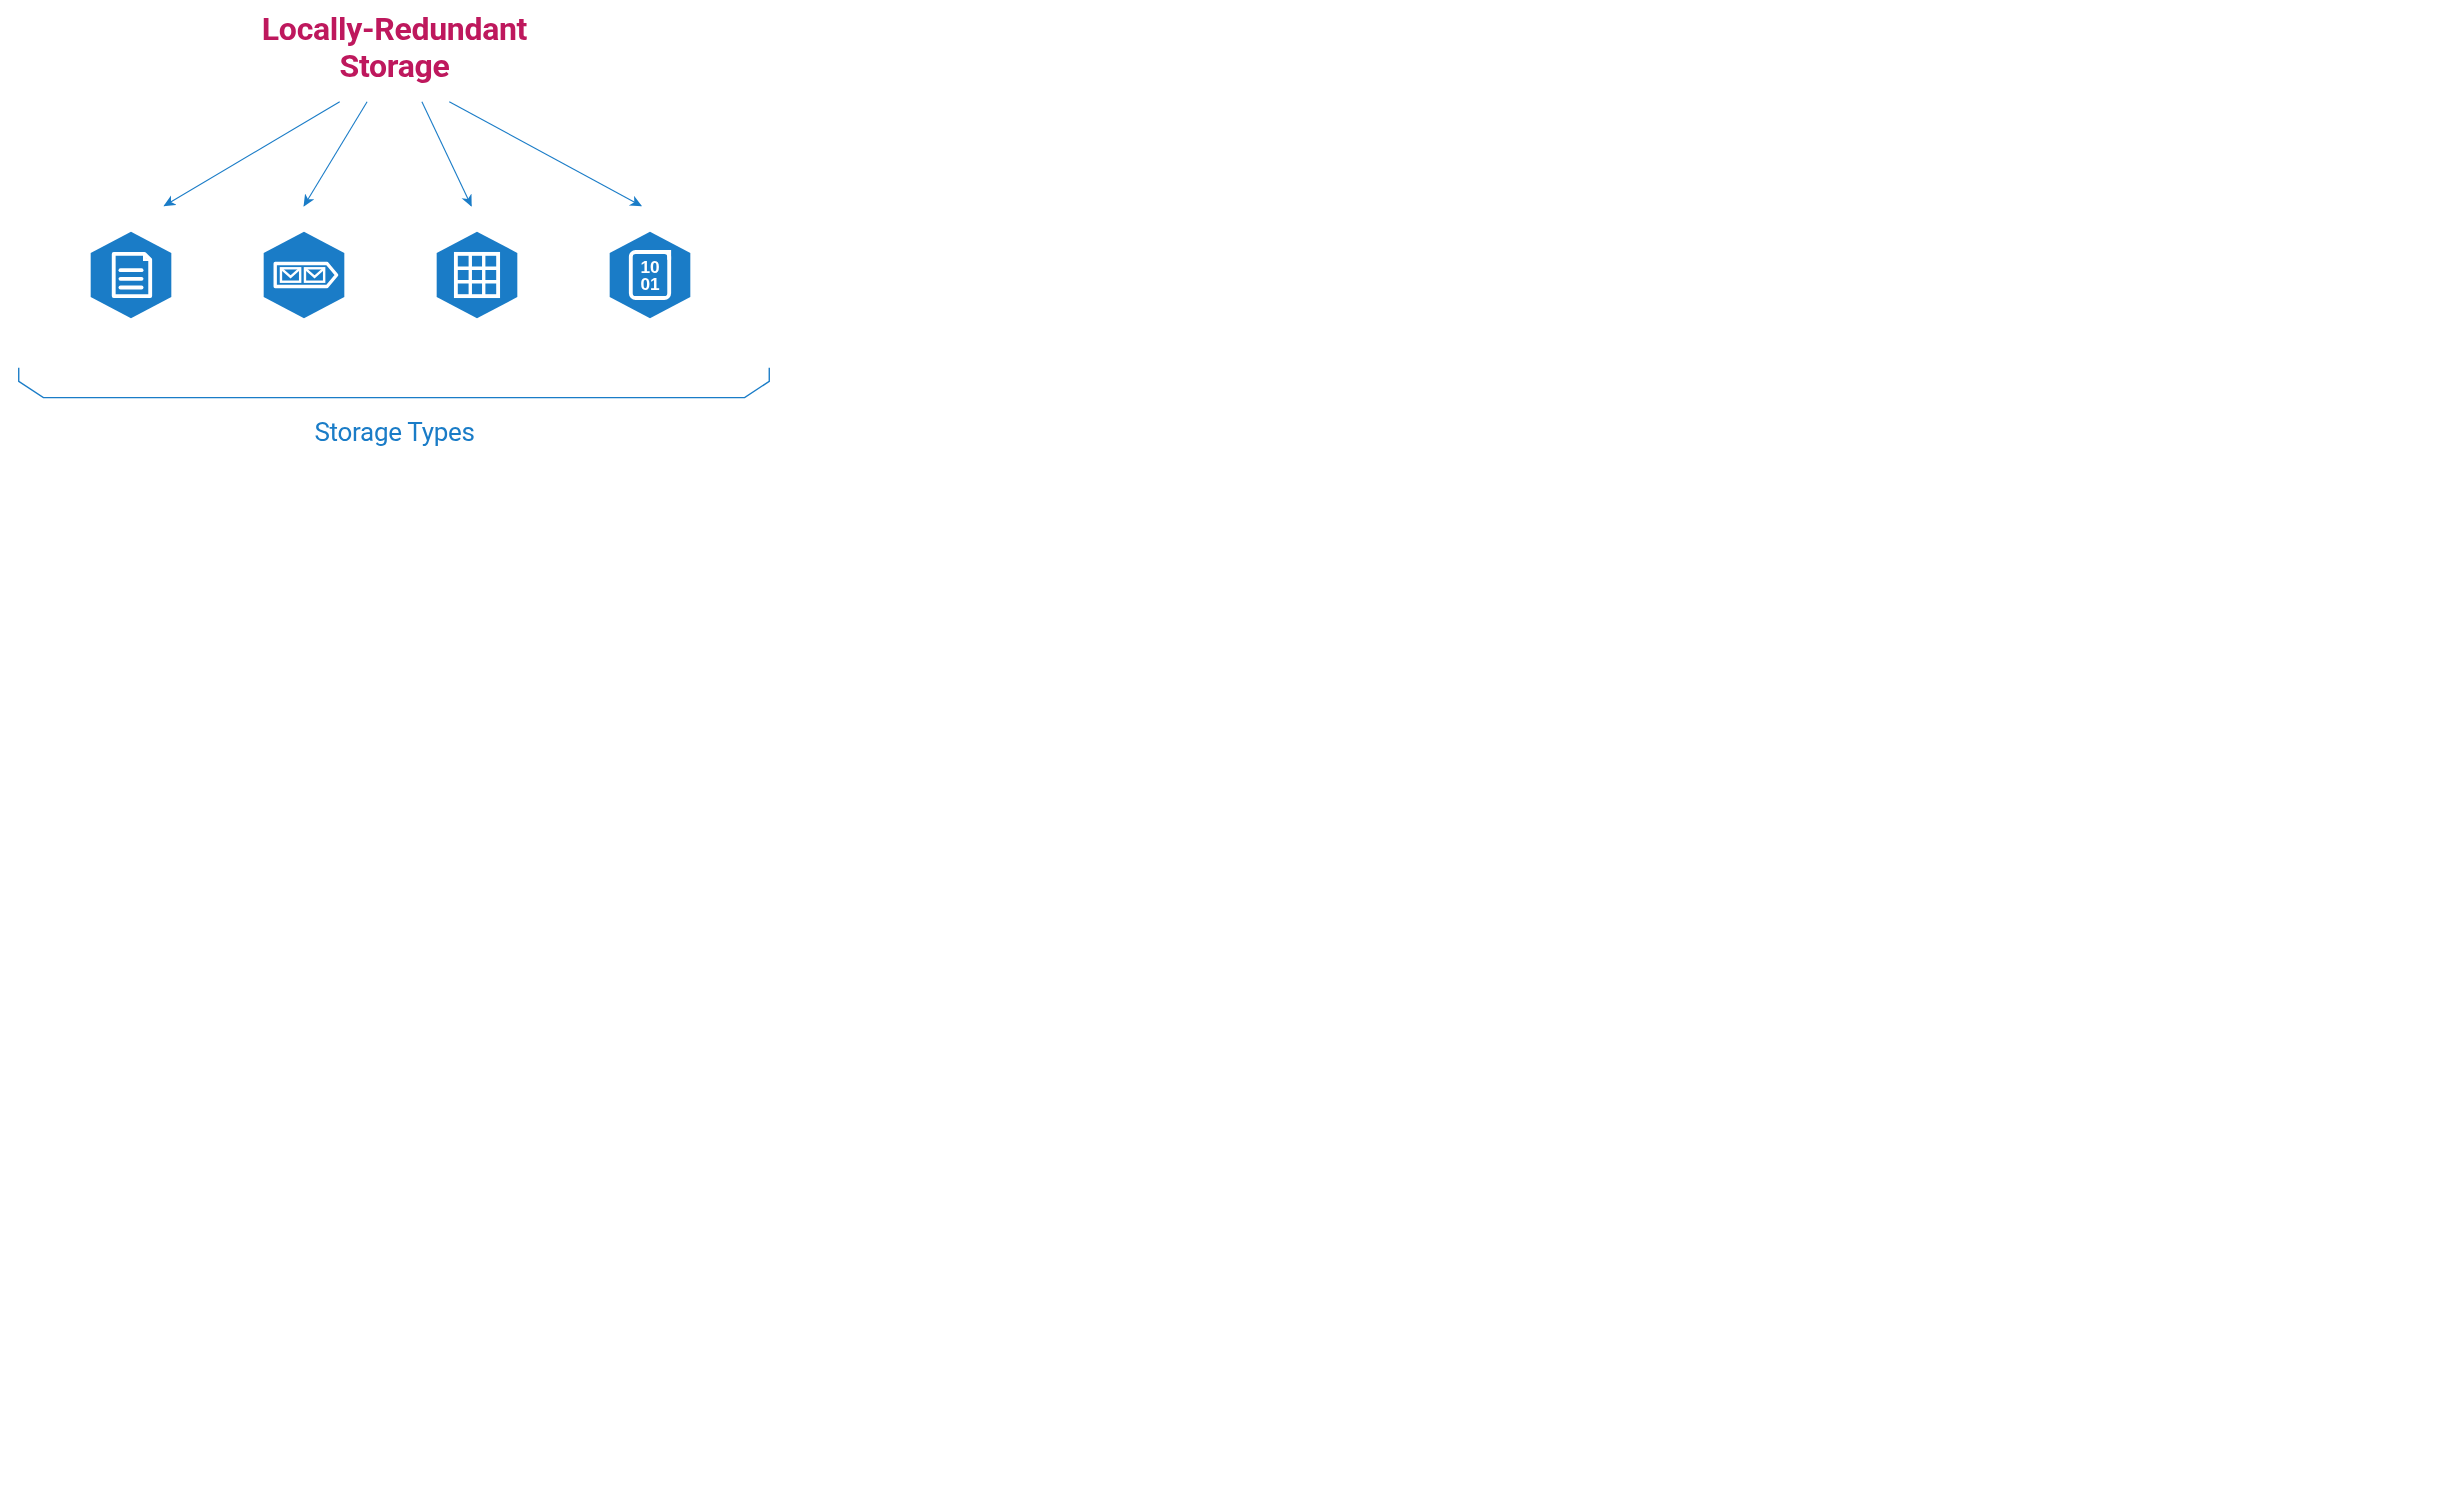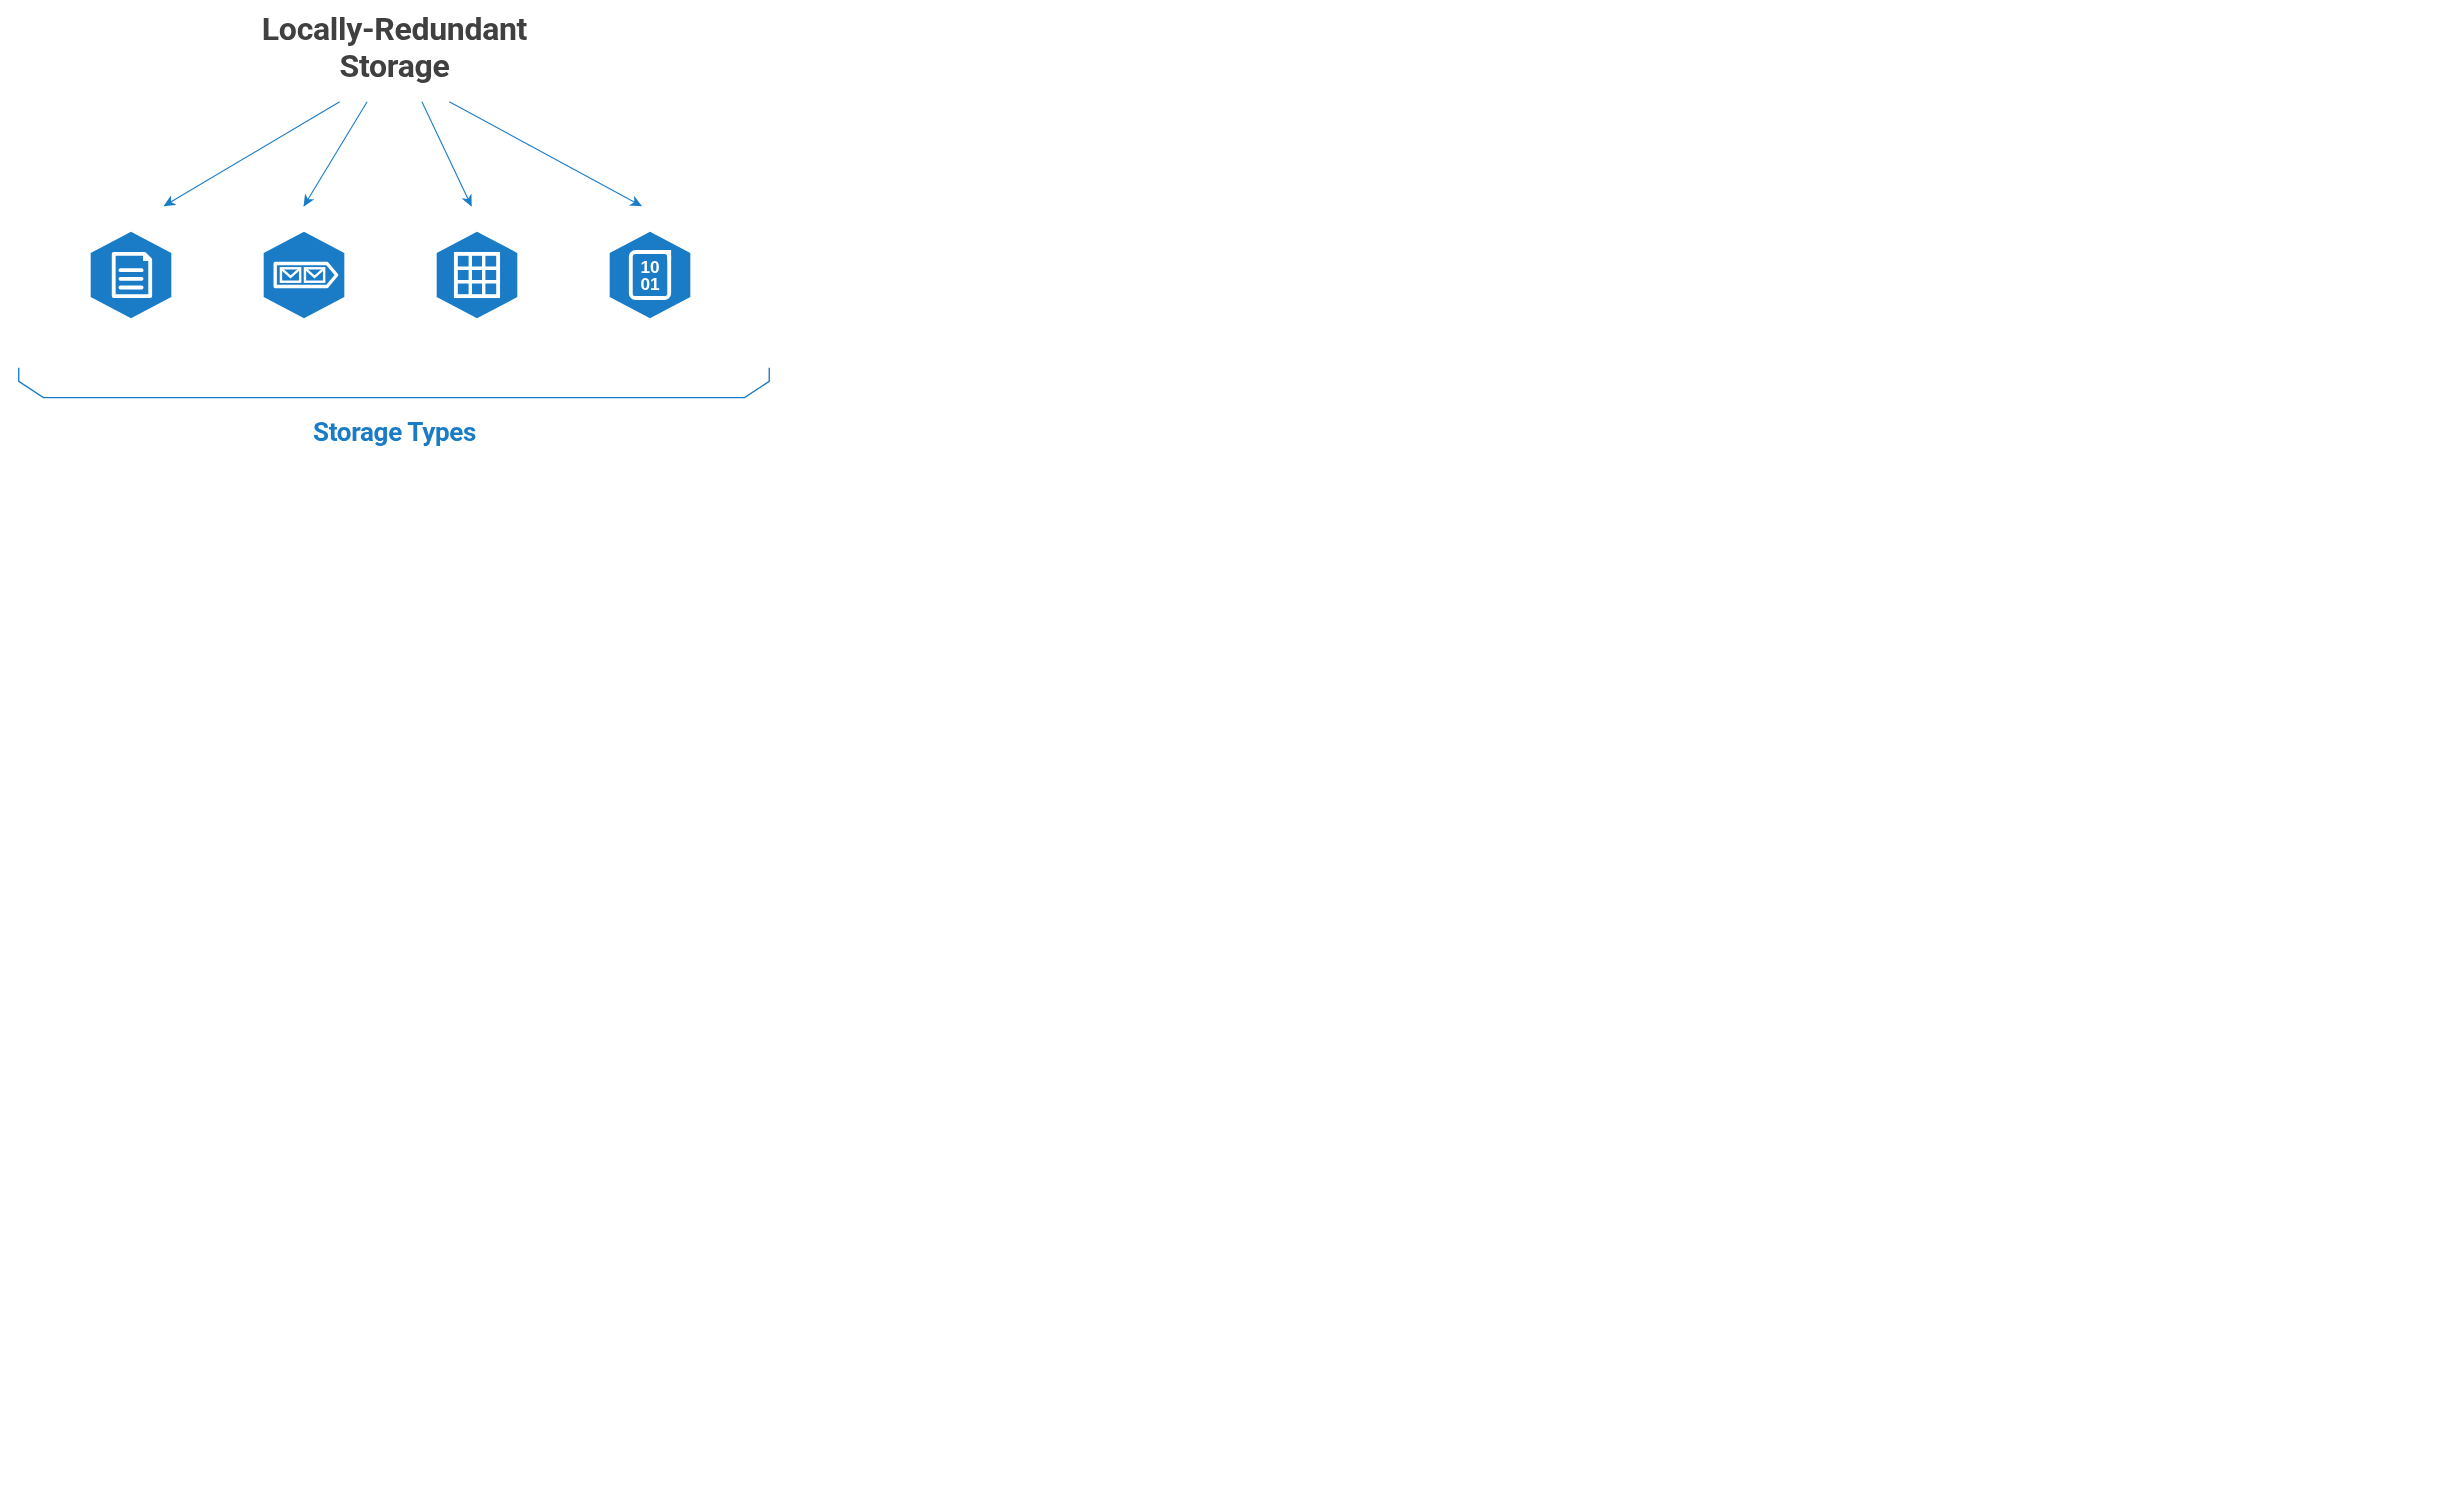--- a/index.html
+++ b/index.html
@@ -17,21 +17,21 @@
     }
     
     .title {
       position: absolute;
       top: 11px;
       left: 50%;
       transform: translateX(-50%);
       text-align: center;
       font-size: 32px;
       font-weight: 700;
-      color: #404040;
+      color: #be185d;
       line-height: 1.15;
       letter-spacing: -0.3px;
     }
     
     .arrows-svg {
       position: absolute;
       top: 96px;
       left: 0;
       width: 100%;
       height: 121px;
@@ -85,21 +85,21 @@
       fill: none;
     }
     
     .bottom-label {
       position: absolute;
       top: 417px;
       left: 50%;
       transform: translateX(-50%);
       text-align: center;
       font-size: 26px;
-      font-weight: 700;
+      font-weight: 400;
       color: #1a7cc7;
       letter-spacing: -0.3px;
     }
   </style>
 </head>
 <body>
 
 <div class="title">
   <span>Locally-Redundant</span><br>
   <span>Storage</span>

